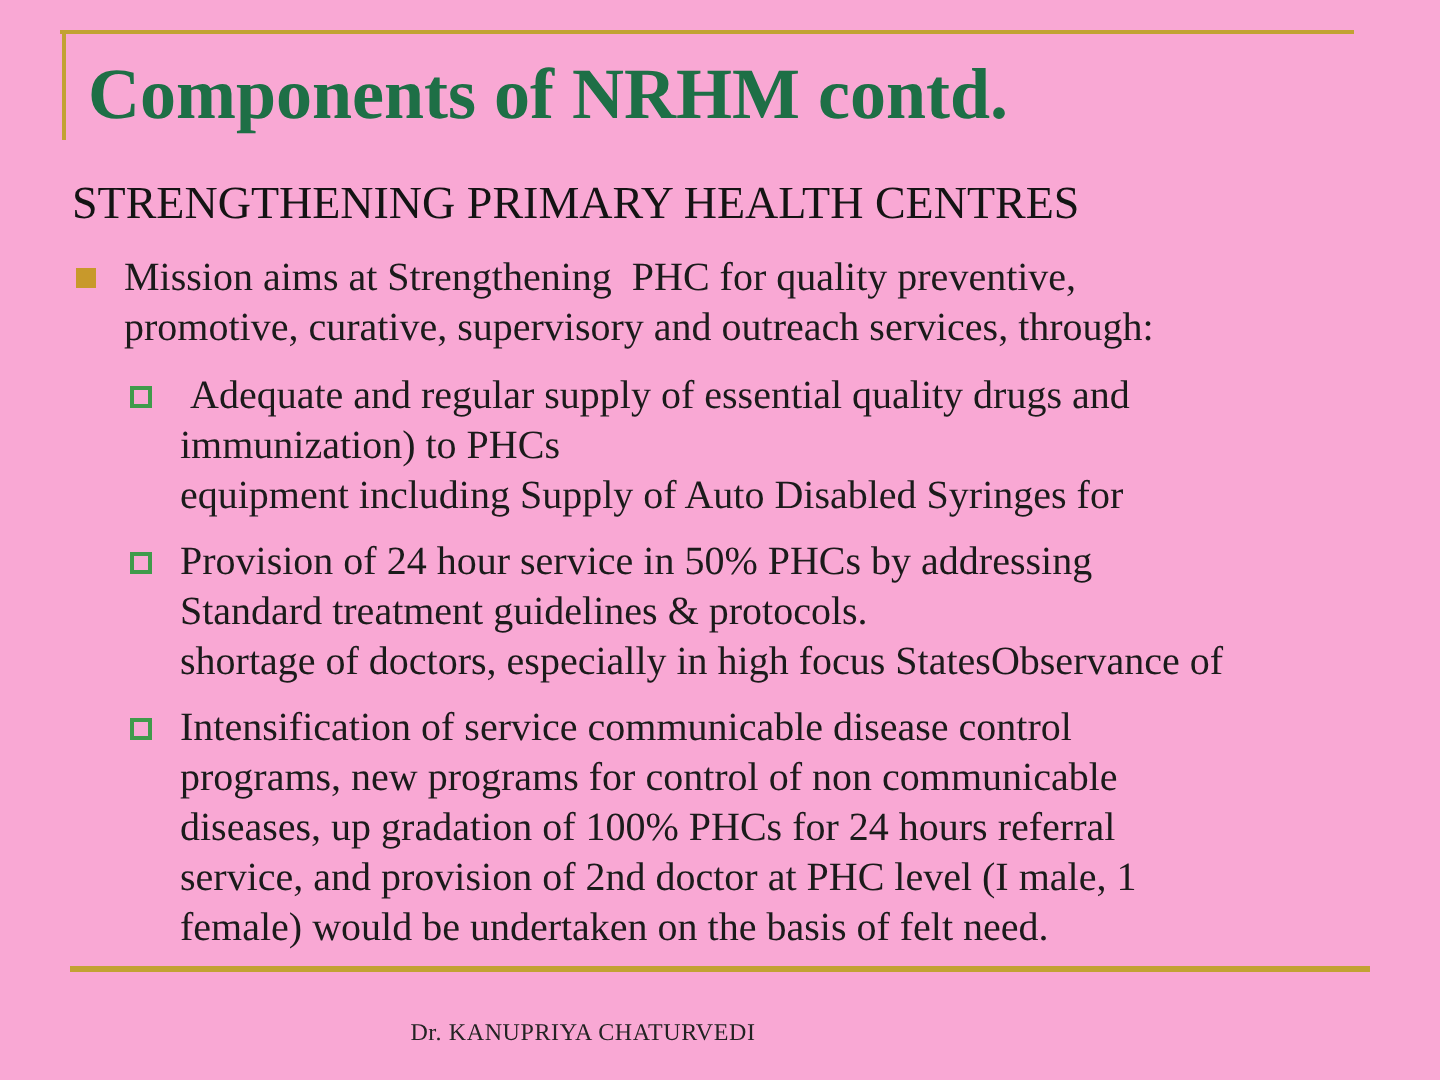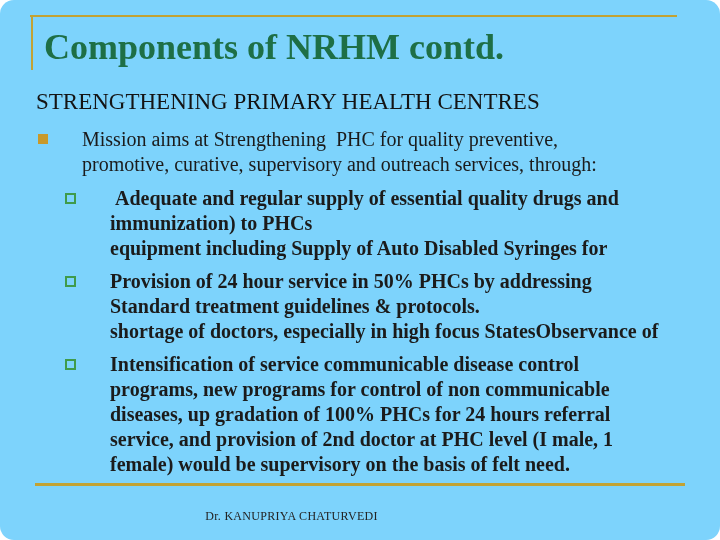--- a/index.html
+++ b/index.html
@@ -3,23 +3,22 @@
 <meta charset="utf-8">
 <style>
   * { margin: 0; padding: 0; box-sizing: border-box; }
   html, body { width: 720px; height: 540px; }
   body { font-family: "Liberation Serif", serif; }
 
   .slide {
     position: relative;
     width: 720px;
     height: 540px;
-    background: #7dd3fc;
+    background: #f9a8d4;
     overflow: hidden;
-    border-radius: 14px;
   }
 
   
   .rule-top {
     position: absolute;
     left: 30px; top: 15px;
     width: 647px; height: 2px;
     background: #C2A233;
   }
   .rule-left {
@@ -55,24 +54,23 @@
   }
 
   .para {
     position: relative;
     color: #1B1B1B;
     font-size: 20px;
   }
   .para .line {
     line-height: 25px;
     white-space: nowrap;
-    margin-left: 20px;
   }
   .para.l1 { padding-left: 26px; margin-bottom: 9px; }
-  .para.l2 { padding-left: 54px; margin-bottom: 8px; font-weight: bold; }
+  .para.l2 { padding-left: 54px; margin-bottom: 8px; }
 
   .marker-l1 {
     position: absolute;
     left: 2px; top: 7px;
     width: 10px; height: 10px;
     background: #C8992B;
   }
   .marker-l2 {
     position: absolute;
     left: 29px; top: 7px;
@@ -131,21 +129,21 @@
       <div class="line">Standard treatment guidelines &amp; protocols.</div>
       <div class="line">shortage of doctors, especially in high focus StatesObservance of</div>
     </div>
 
     <div class="para l2">
       <span class="marker-l2"></span>
       <div class="line">Intensification of service communicable disease control</div>
       <div class="line">programs, new programs for control of non communicable</div>
       <div class="line">diseases, up gradation of 100% PHCs for 24 hours referral</div>
       <div class="line">service, and provision of 2nd doctor at PHC level (I male, 1</div>
-      <div class="line">female) would be supervisory on the basis of felt need.</div>
+      <div class="line">female) would be undertaken on the basis of felt need.</div>
     </div>
 
   </div>
 
   <div class="rule-bottom"></div>
 
   <div class="footer-credit">Dr. KANUPRIYA CHATURVEDI</div>
 
 </div>
 

